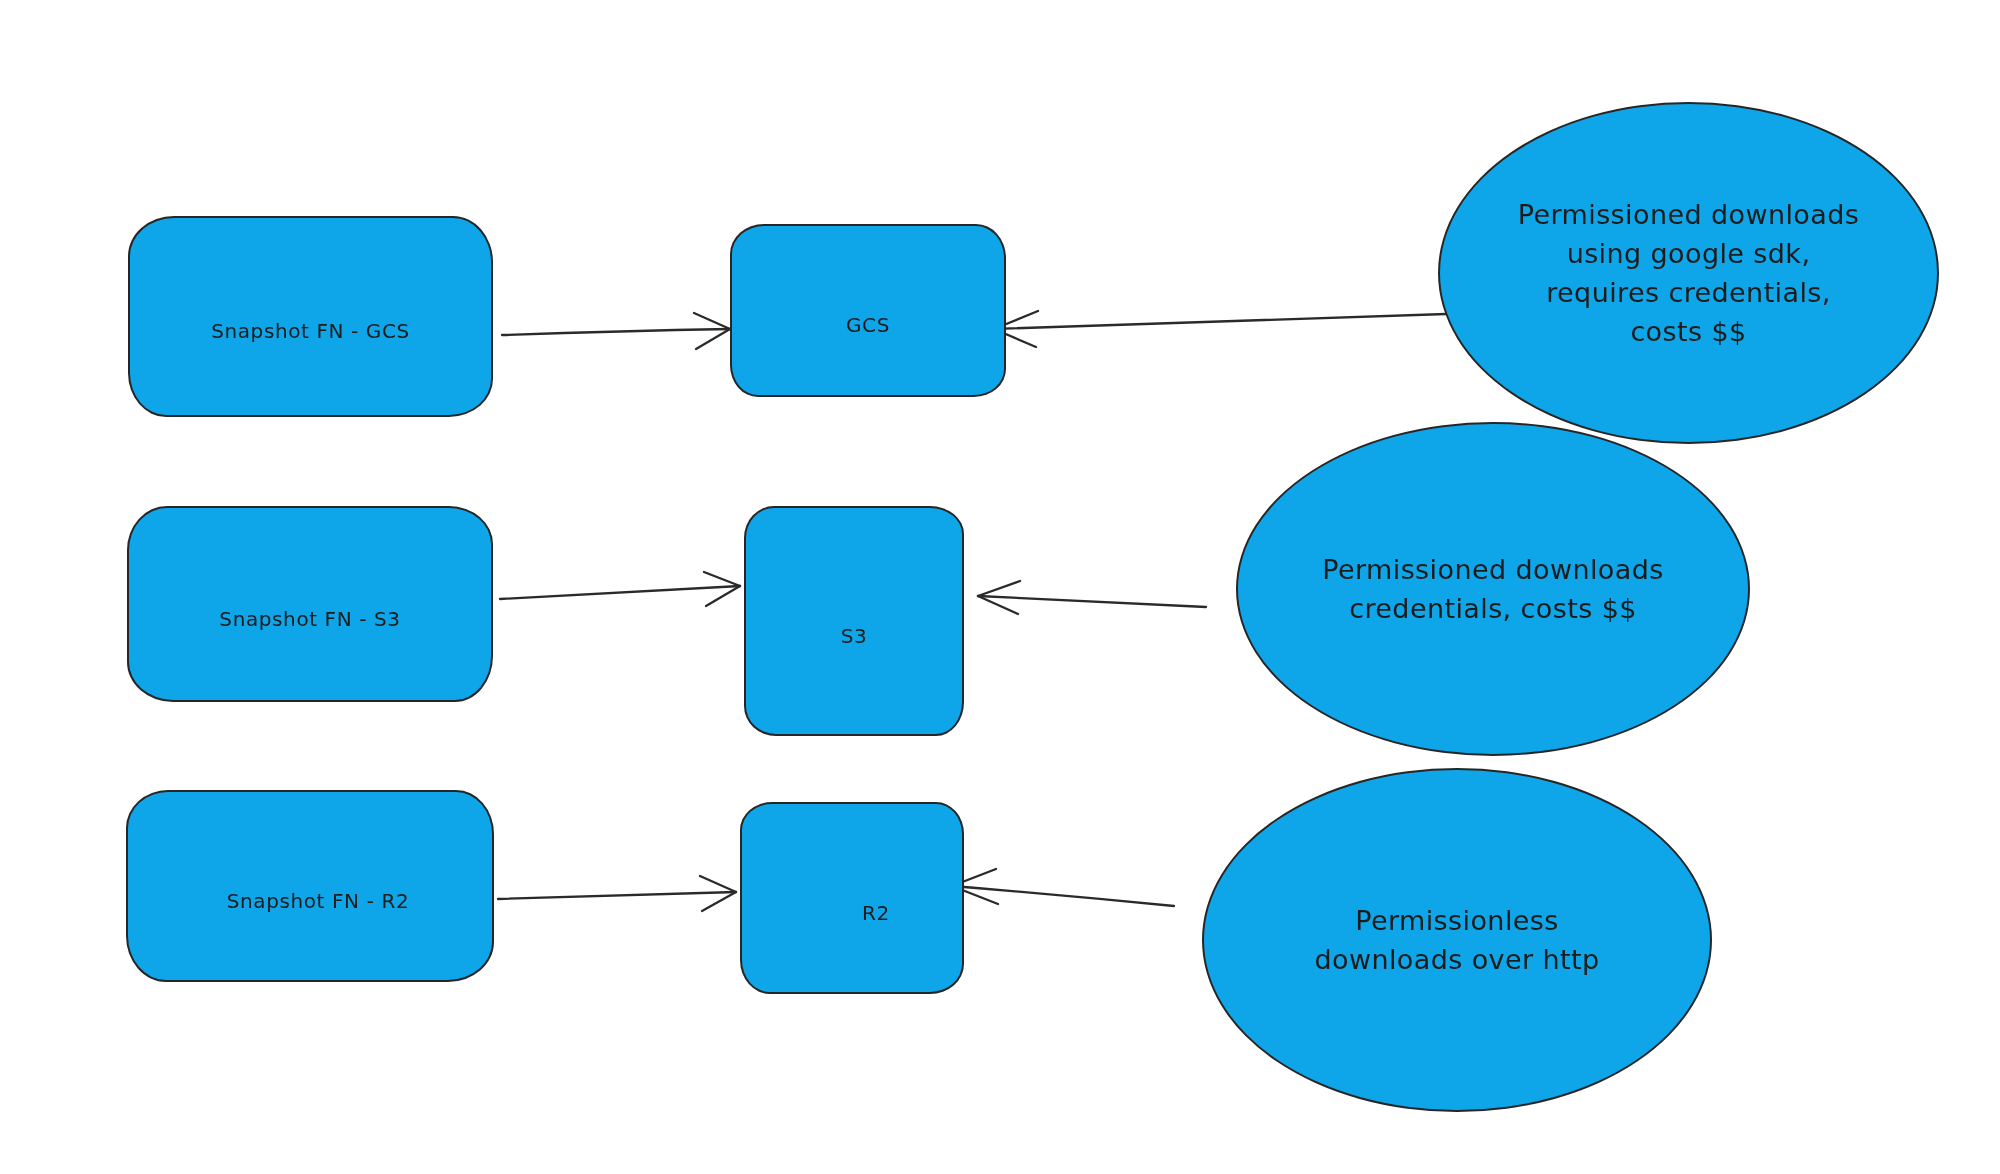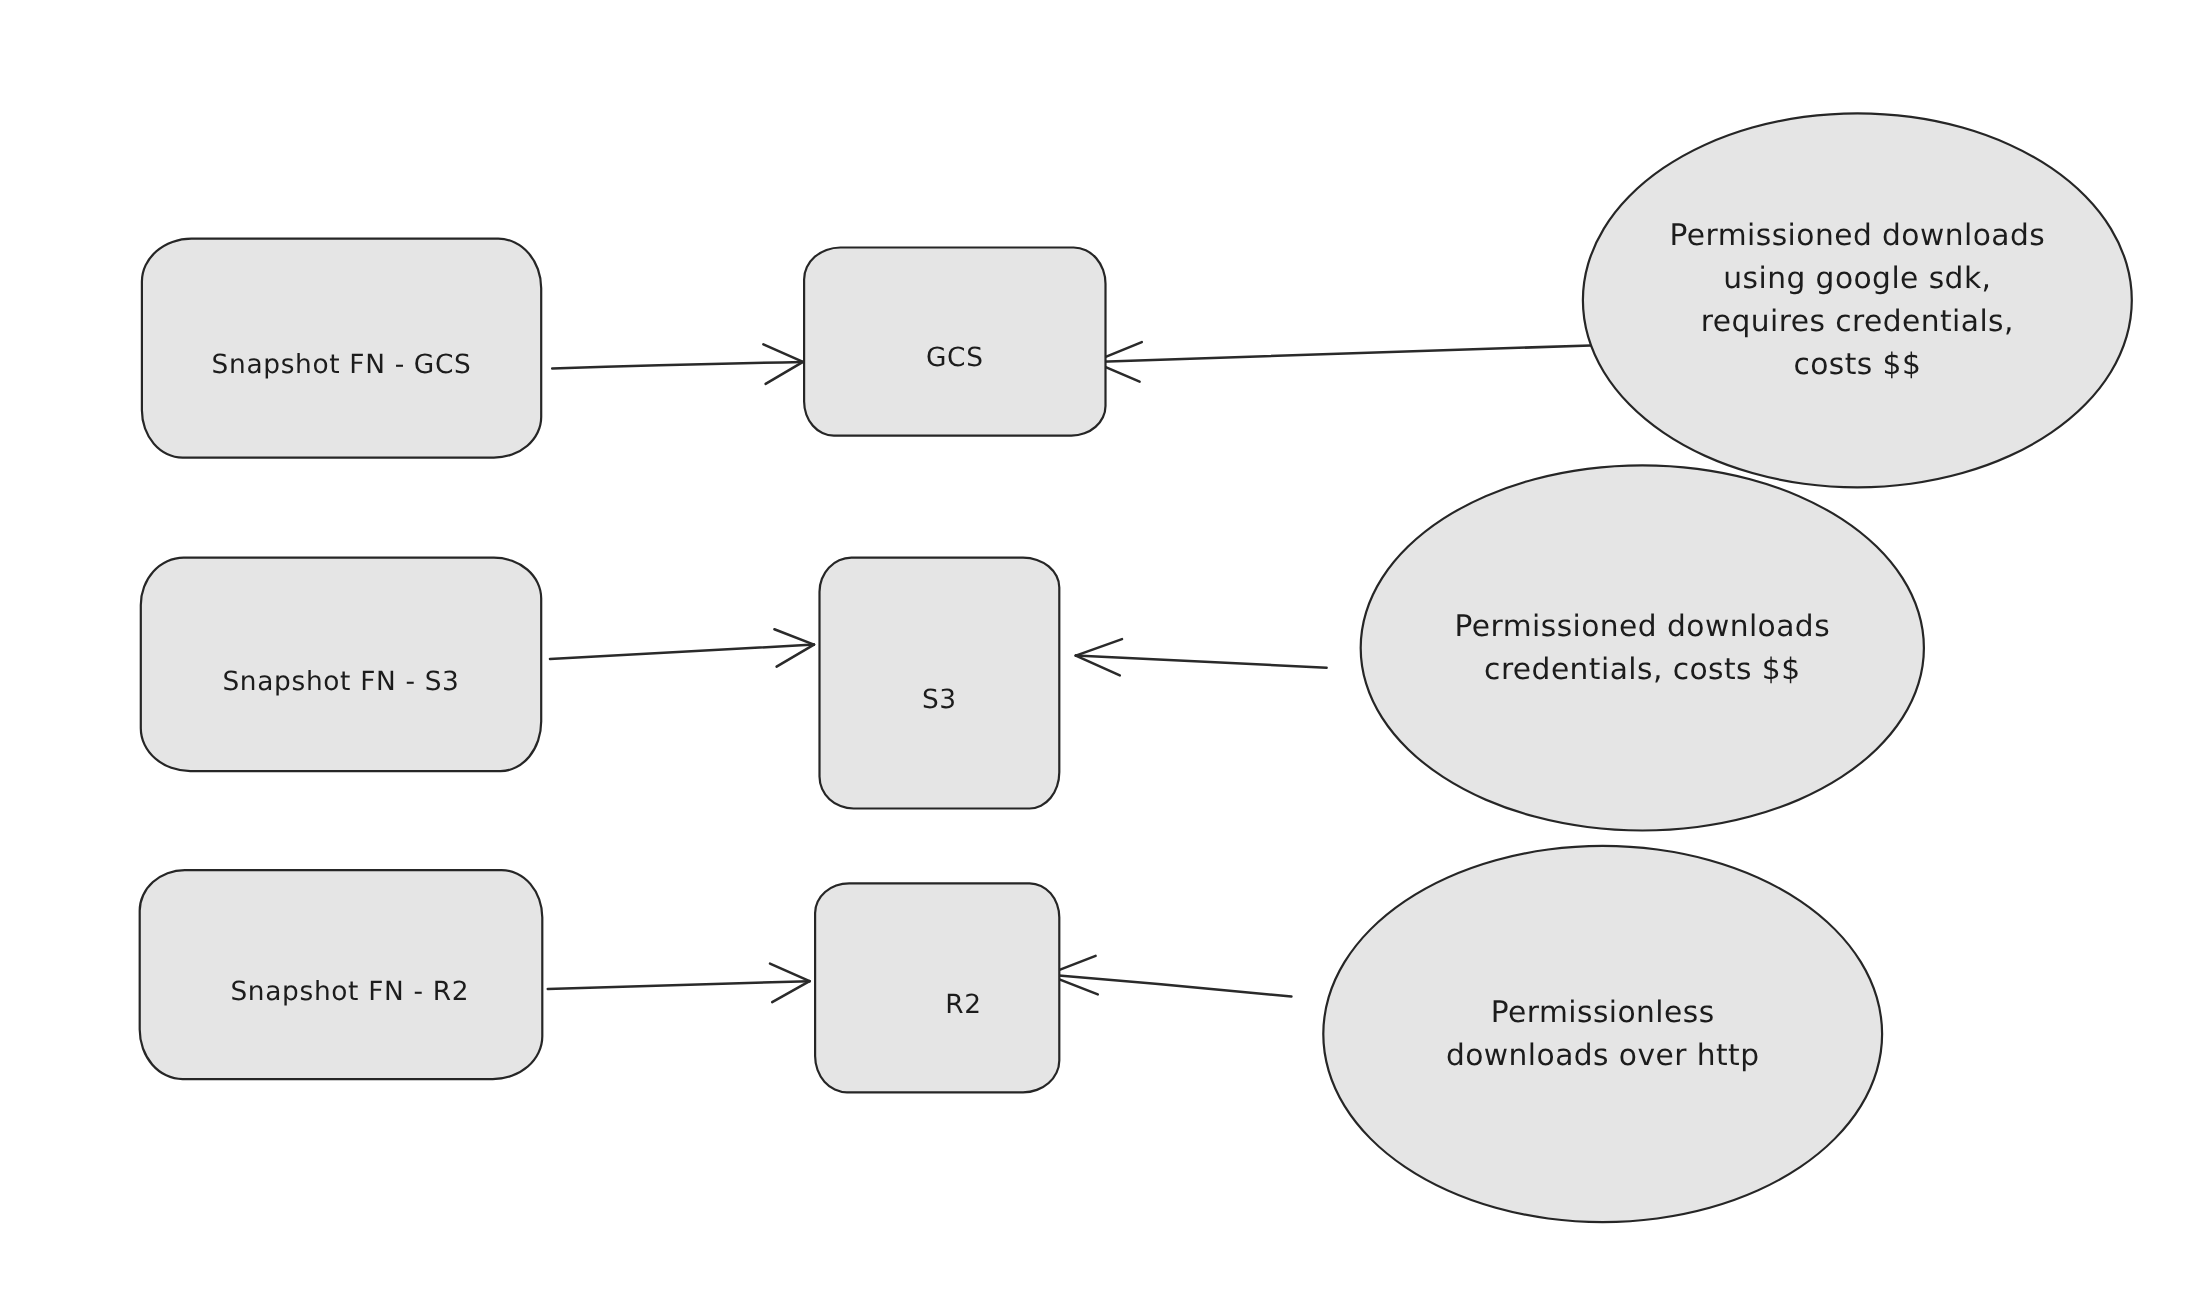--- a/index.html
+++ b/index.html
@@ -20,42 +20,42 @@
     position: absolute;
     left: 0;
     top: 0;
     width: 2000px;
     height: 1174px;
     pointer-events: none;
   }
   .arrow-layer g { pointer-events: stroke; }
   .node {
     position: absolute;
-    background: #e5e5e5;
+    background: #0ea5e9;
     border: 2.3px solid #262626;
     box-sizing: border-box;
     display: flex;
     align-items: center;
     justify-content: center;
     text-align: center;
   }
   
   .rect-node.r1 { border-radius: 46px 40px 44px 38px / 40px 46px 38px 44px; }
   .rect-node.r2 { border-radius: 40px 44px 38px 46px / 44px 38px 46px 40px; }
   .rect-node.r3 { border-radius: 42px 38px 46px 40px / 38px 44px 40px 46px; }
   .rect-node.small.r1 { border-radius: 34px 30px 32px 28px / 30px 34px 28px 32px; }
   .rect-node.small.r2 { border-radius: 30px 34px 28px 32px / 32px 28px 34px 30px; }
   .rect-node.small.r3 { border-radius: 32px 28px 34px 30px / 28px 32px 30px 34px; padding-left: 48px; }
   .ellipse-node {
     border-radius: 50%;
     flex-direction: column;
     border-width: 2.6px;
   }
   .node-label {
-    font-size: 24px;
+    font-size: 20px;
     letter-spacing: 0.6px;
     color: #1c1c1c;
     white-space: nowrap;
     margin-top: 29px;
   }
   .note-line {
     font-size: 27px;
     line-height: 39px;
     letter-spacing: 0.4px;
     color: #1c1c1c;

